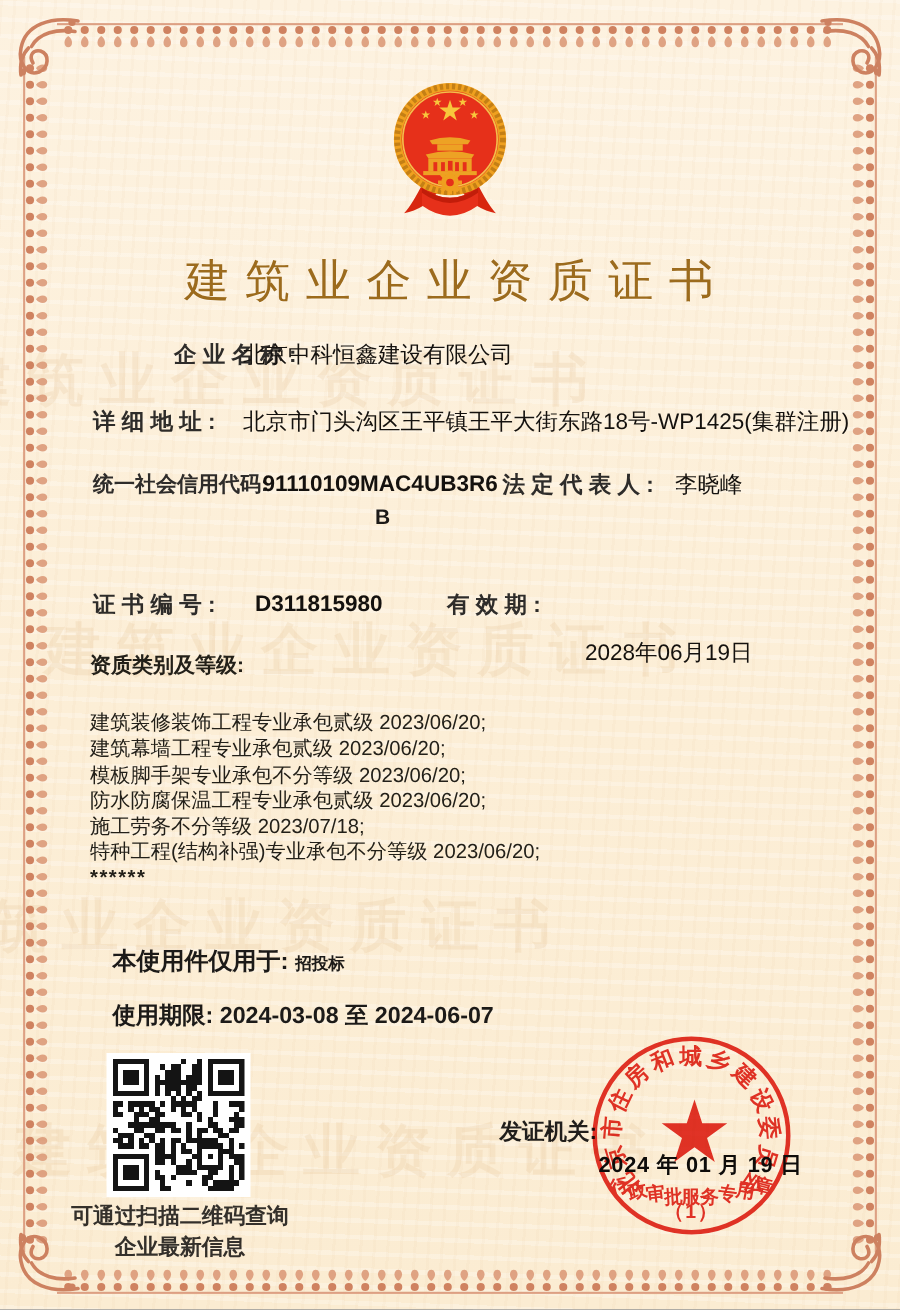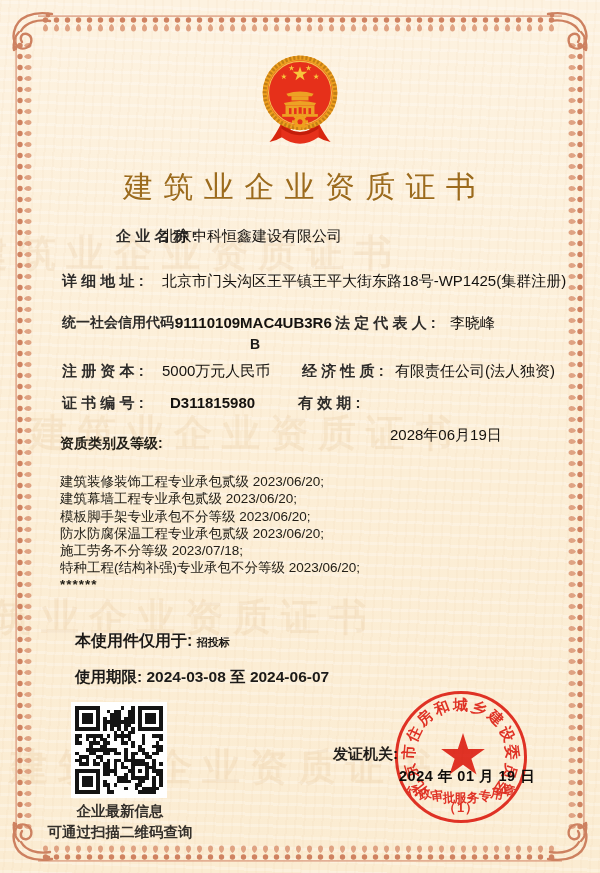--- a/index.html
+++ b/index.html
@@ -681,26 +681,20 @@
   </div>
 
   <div class="row r3">
     <span class="lbl abs" style="left:0; font-size:14px;">统一社会信用代码:</span>
     <span class="val abs" style="left:113px; font-weight:600;">91110109MAC4UB3R6</span>
     <span class="code-overflow">B</span>
     <span class="lbl abs" style="left:273px;">法 定 代 表 人 :</span>
     <span class="val abs" style="left:388px;">李晓峰</span>
   </div>
 
-  <div class="row r4">
-    <span class="lbl abs" style="left:0;">注 册 资 本 :</span>
-    <span class="val abs" style="left:100px;">5000万元人民币</span>
-    <span class="lbl abs" style="left:240px;">经 济 性 质 :</span>
-    <span class="val abs" style="left:333px;">有限责任公司(法人独资)</span>
-  </div>
 
   <div class="row r5">
     <span class="lbl abs" style="left:0;">证 书 编 号 :</span>
     <span class="val abs" style="left:108px; font-weight:600;">D311815980</span>
     <span class="lbl abs" style="left:236px;">有  效  期  :</span>
     <span class="val abs" style="left:328px;margin-top:32px;">2028年06月19日</span>
   </div>
 
   <div class="quals">
     <div class="head">资质类别及等级:</div>
@@ -1047,22 +1041,22 @@
         <rect x="9" y="24" width="1" height="1" fill="#141414"></rect>
         <rect x="10" y="24" width="1" height="1" fill="#141414"></rect>
         <rect x="18" y="24" width="1" height="1" fill="#141414"></rect>
         <rect x="19" y="24" width="1" height="1" fill="#141414"></rect>
         <rect x="20" y="24" width="1" height="1" fill="#141414"></rect>
         <rect x="21" y="24" width="1" height="1" fill="#141414"></rect>
         <rect x="22" y="24" width="1" height="1" fill="#141414"></rect>
       </svg>
   </div>
   <div class="qr-captions">
+    <div>可通过扫描二维码查询</div>
     <div>企业最新信息</div>
-    <div>可通过扫描二维码查询</div>
   </div>
 
   <div class="issuer">发证机关:</div>
 
   <div class="seal">
     <svg class="seal-star" width="48" height="48" viewBox="-24 -24 48 48">
       <g transform="scale(23)">
           <path d="M0,-1 L0.2245,-0.309 L0.951,-0.309 L0.363,0.118 L0.5878,0.809 L0,0.382 L-0.5878,0.809 L-0.363,0.118 L-0.951,-0.309 L-0.2245,-0.309 Z" fill="#e1251b"></path>
         </g>
     </svg>

